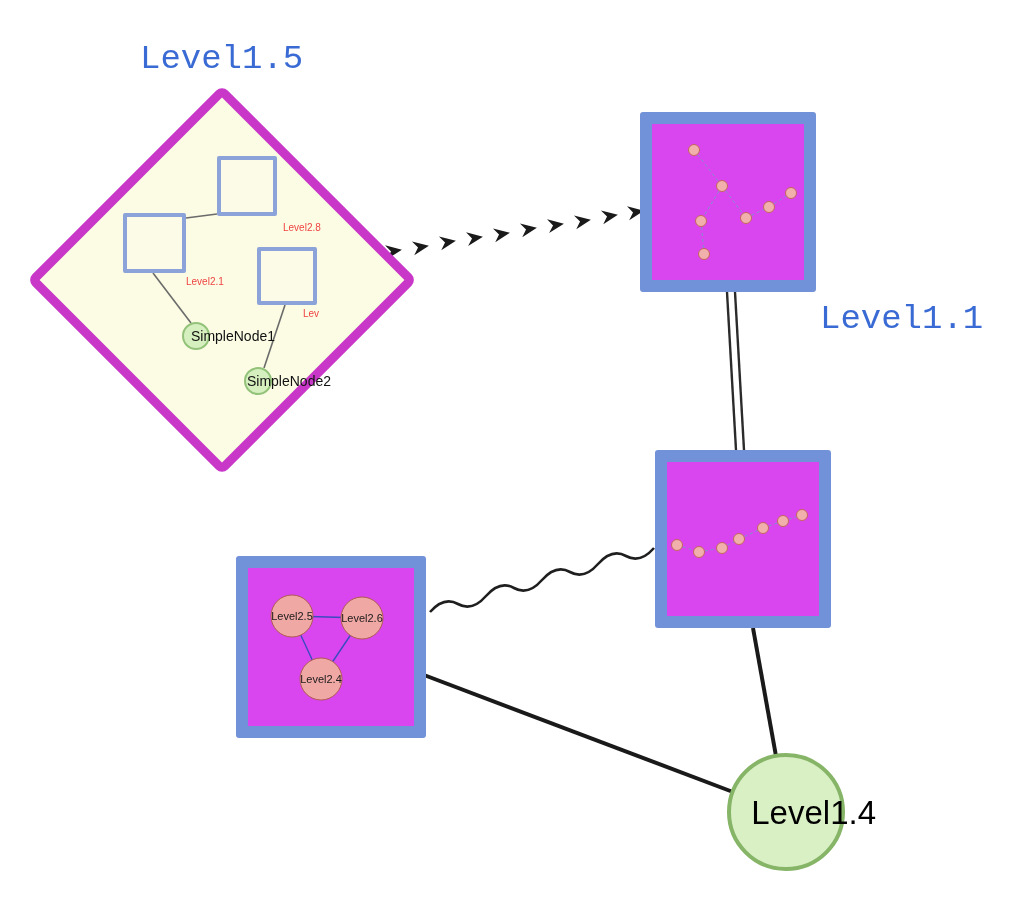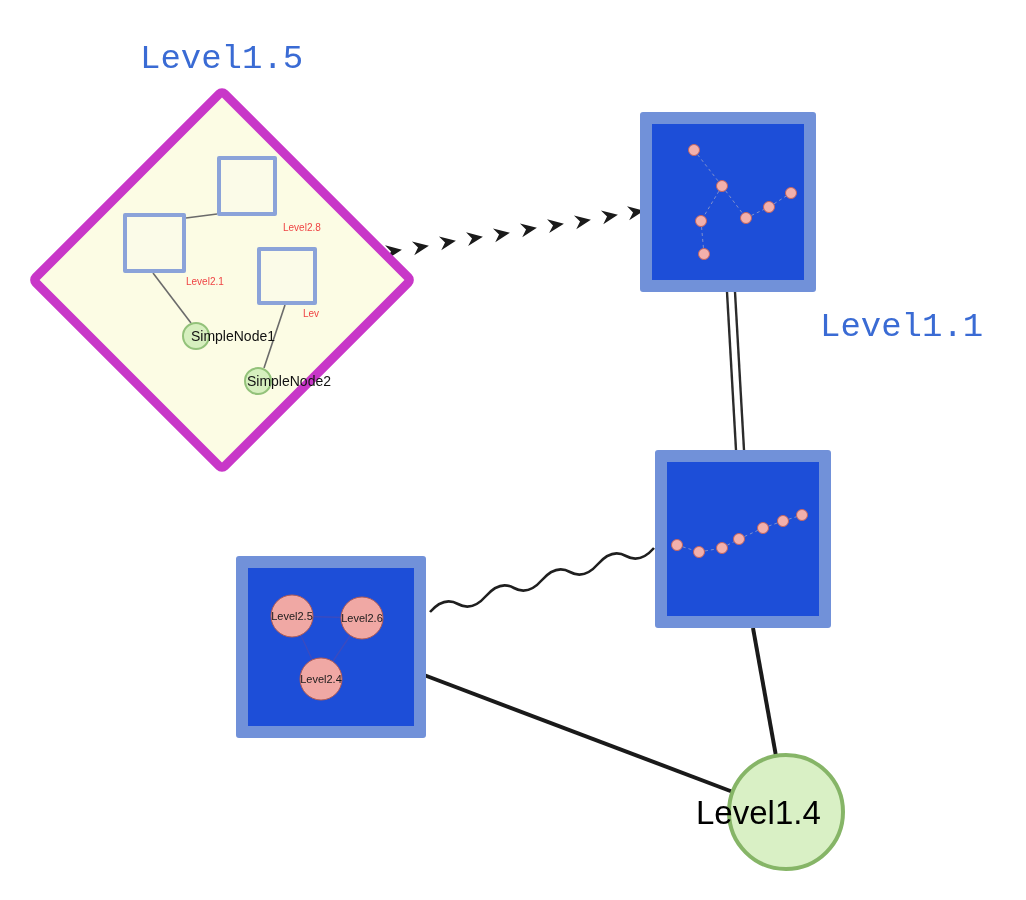--- a/index.html
+++ b/index.html
@@ -28,30 +28,30 @@
   .green-node{
     position:absolute;box-sizing:border-box;width:28px;height:28px;border-radius:50%;
     border:2px solid #93c27a;background:#d6efbe;
   }
   .green-node-label{
     position:absolute;font-size:14px;color:#111;white-space:nowrap;transform:translate(-50%,-50%);margin-left:27px;
   }
   
   .gbox{
     position:absolute;box-sizing:border-box;border:12px solid #7191d9;
-    background:#1d4ed8;border-radius:3px;
+    background:#d946ef;border-radius:3px;
   }
   .gbox svg{width:100%;height:100%;}
   
   .big-circle{
     position:absolute;left:727px;top:753px;width:118px;height:118px;
     box-sizing:border-box;border:4px solid #86b567;background:#d9f0c5;border-radius:50%;
   }
   .big-circle-label{
-    position:absolute;left:696px;top:794px;width:180px;text-align:left;
+    position:absolute;left:696px;top:794px;width:180px;text-align:right;
     font-size:33px;color:#000;white-space:nowrap;
   }
 </style>
 </head>
 <body>
 
 <div id="canvas">
 
   <svg class="abs" style="left:0;top:0" width="1026" height="900">
     <defs>
@@ -157,15 +157,15 @@
         <text x="114" y="54">Level2.6</text>
         <text x="73" y="115">Level2.4</text>
       </g>
     </svg>
   </div>
 
   <div class="big-circle"></div>
   <div class="big-circle-label">Level1.4</div>
 
   <div class="lvl-label" style="left:140px;top:40px">Level1.5</div>
-  <div class="lvl-label" style="left:820px;top:308px">Level1.1</div>
+  <div class="lvl-label" style="left:820px;top:300px">Level1.1</div>
 
 </div>
 
 </body></html>

